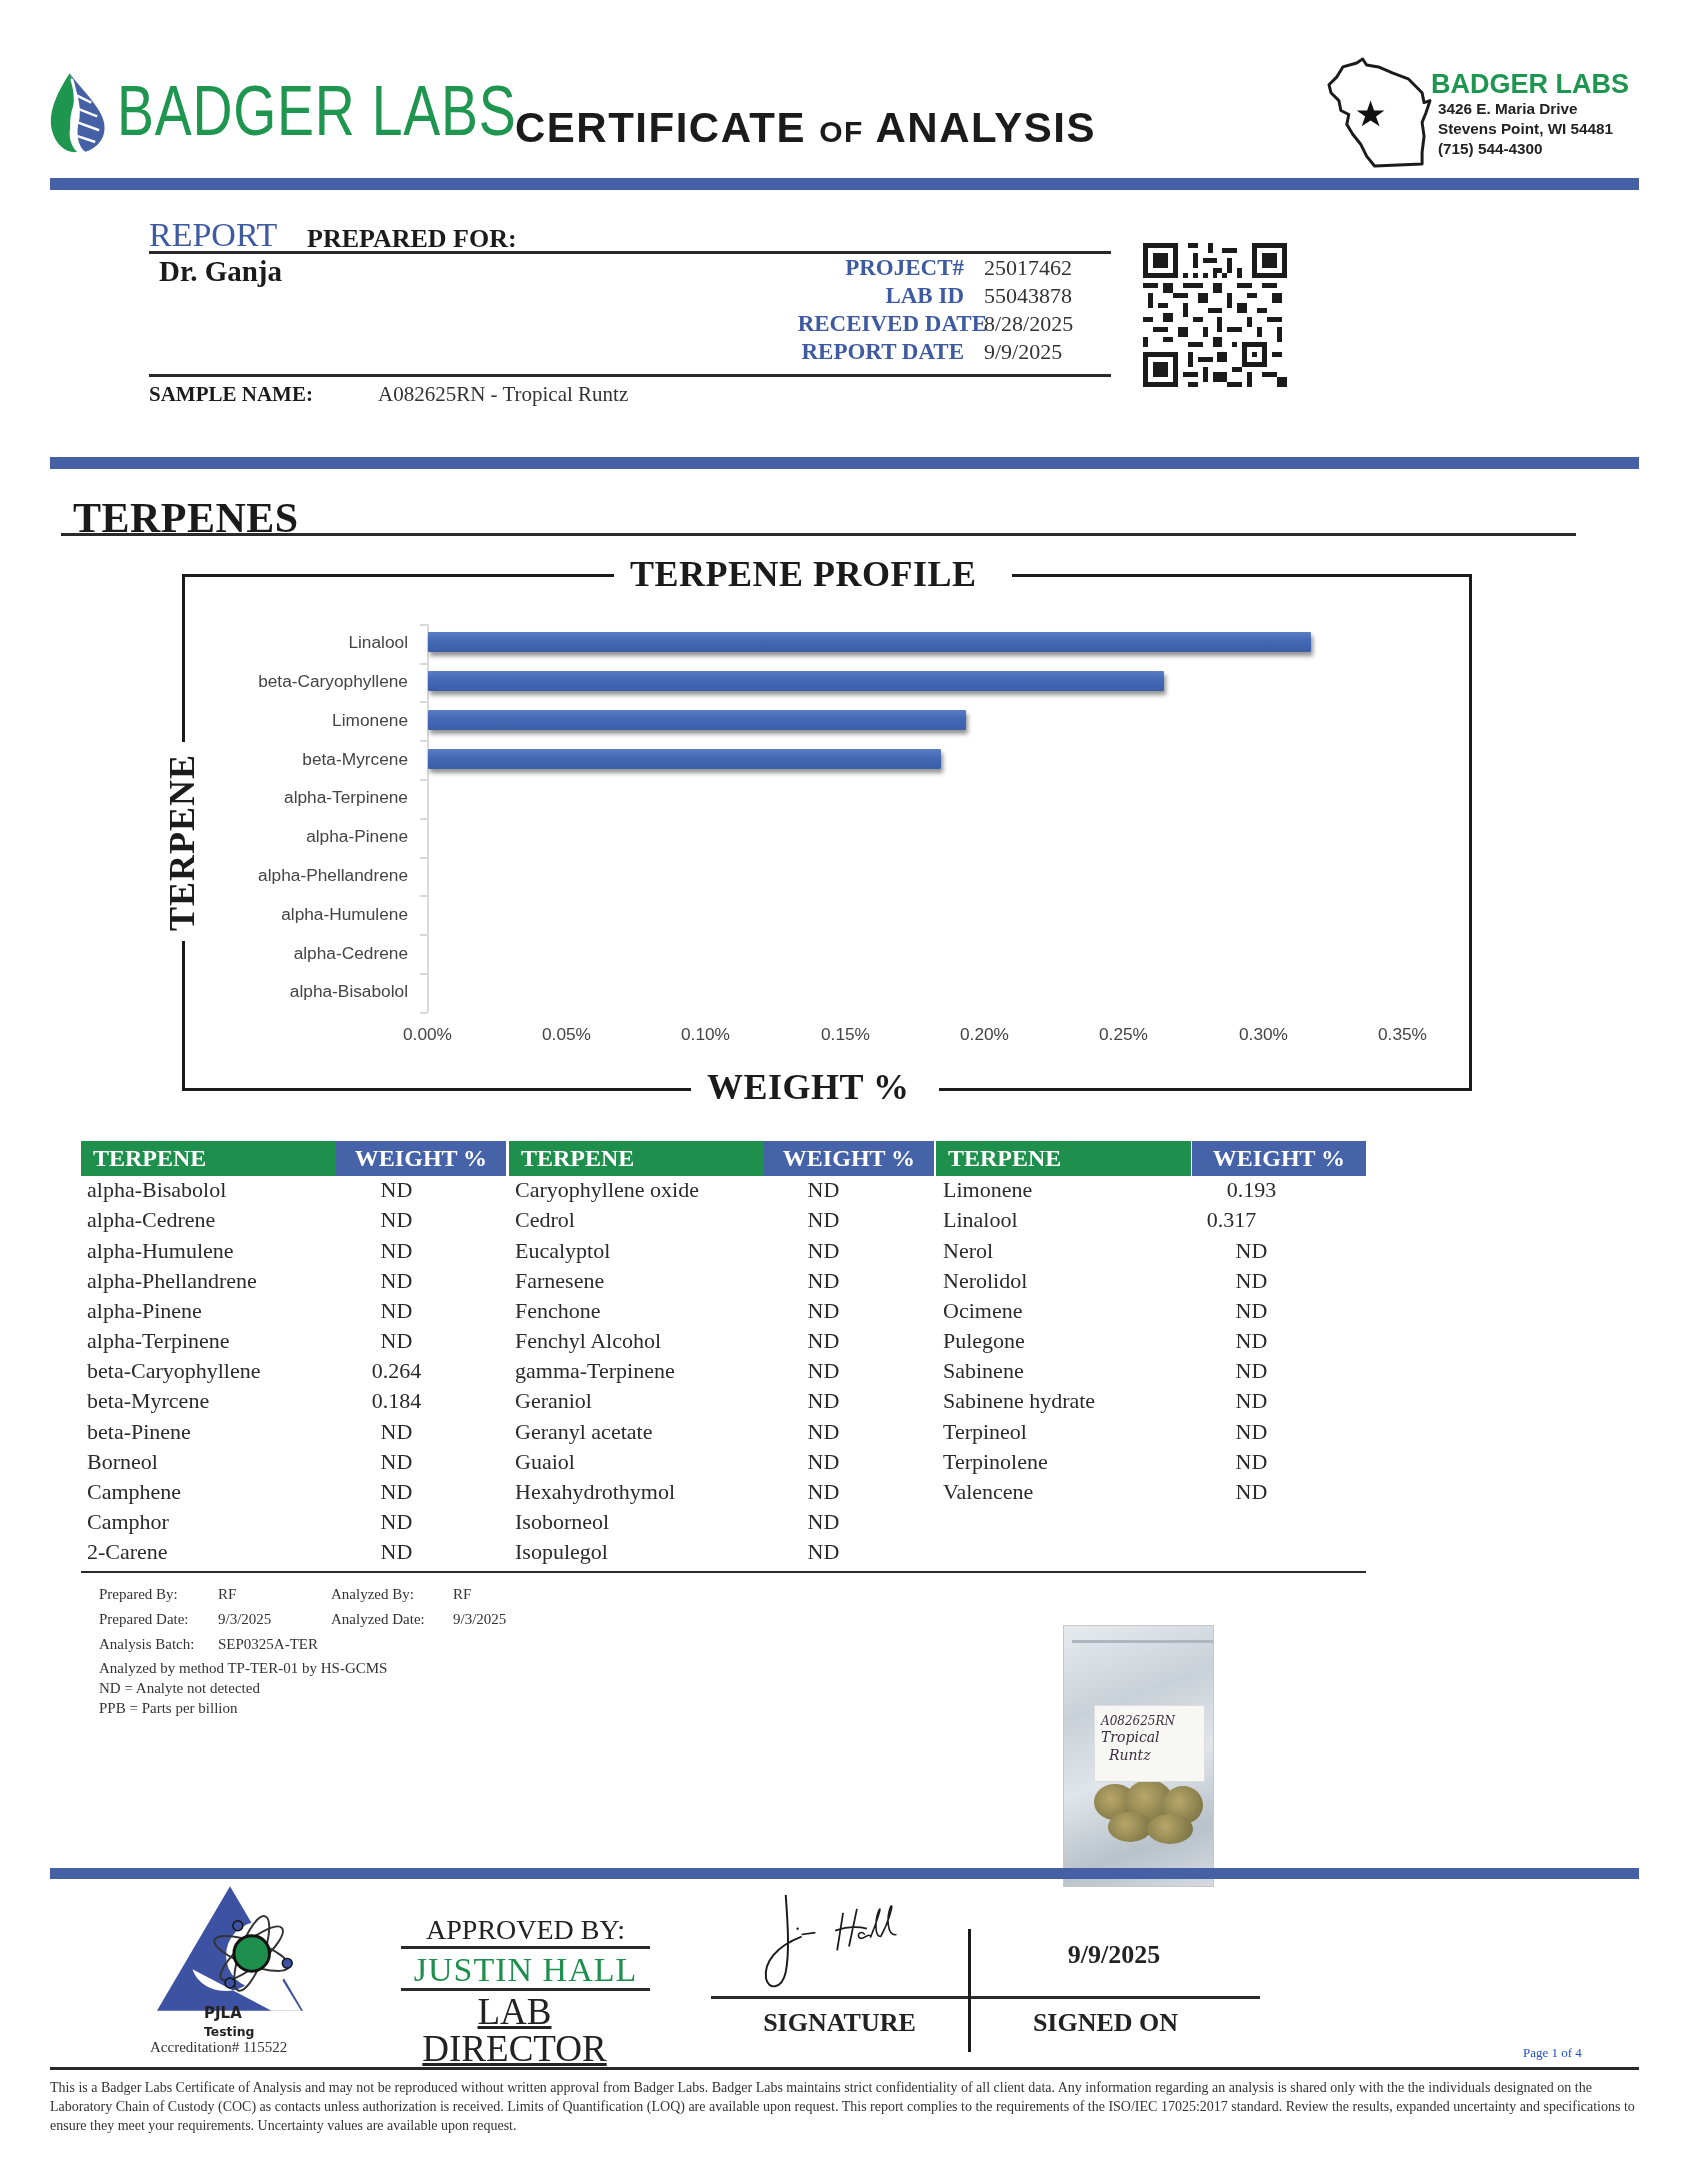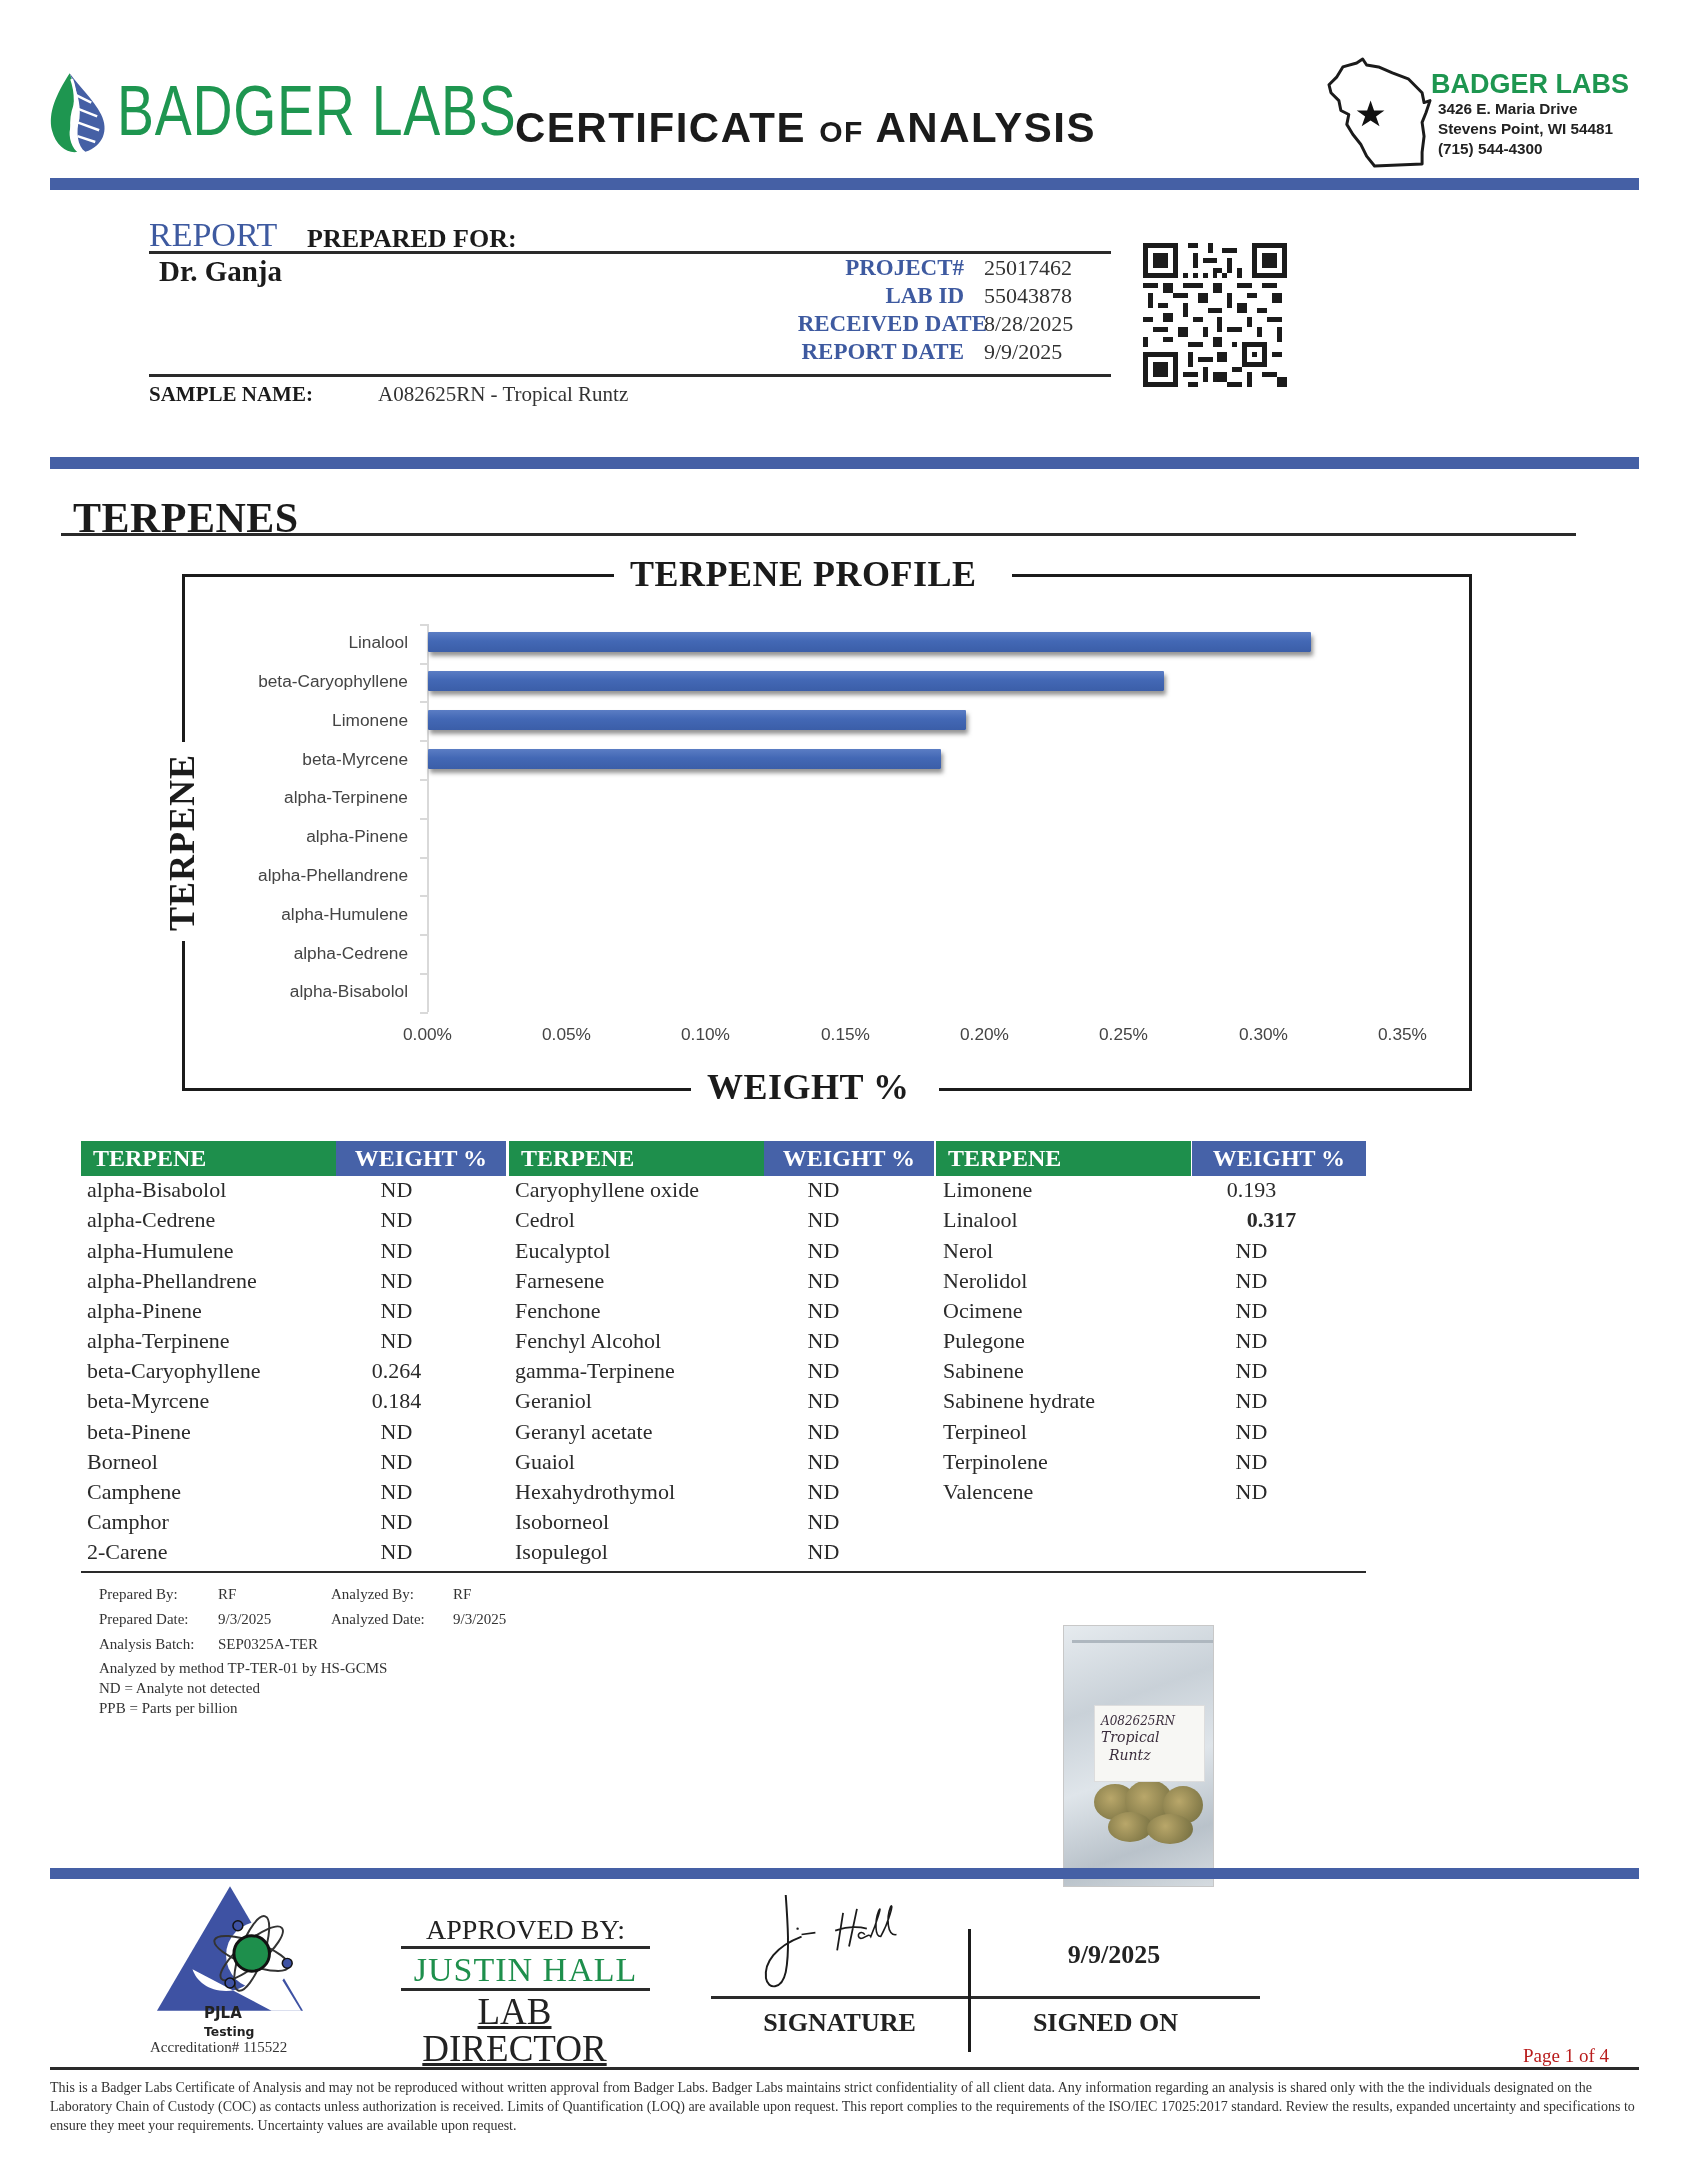--- a/index.html
+++ b/index.html
@@ -66,21 +66,21 @@
   .accred { left: 150px; top: 2040px; font-size: 15px; color: #333; line-height: 1; }
 
   .approved-by { left: 401px; top: 1916px; width: 249px; text-align: center; font-size: 28px; color: #222; line-height: 1; }
   .approver-name { left: 401px; top: 1953px; width: 249px; text-align: center; font-size: 34px; color: #1e8f4c; line-height: 1; letter-spacing: 1px; }
   .approver-title { left: 390px; top: 1993px; width: 249px; text-align: center; font-size: 37px; color: #222; line-height: 1; text-decoration: underline; }
 
   .sig-svg { left: 762px; top: 1893px; width: 178px; height: 99px; }
   .sign-date { left: 990px; top: 1942px; width: 248px; text-align: center; font-size: 26px; font-weight: 700; color: #222; line-height: 1; }
   .sig-caption { font-size: 26px; font-weight: 700; color: #222; line-height: 1; text-align: center; }
 
-  .page-num { left: 1523px; top: 2046px; font-size: 19px; color: #b91c1c; line-height: 1; }
+  .page-num { left: 1523px; top: 2046px; font-size: 13px; color: #1d4ed8; line-height: 1; }
   .disclaimer { left: 50px; top: 2078px; width: 1589px; font-size: 14px; color: #333; line-height: 19px; }
 </style>
 </head>
 <body>
 
 <svg class="abs logo-leaf" viewBox="0 0 62 82">
   <path d="M22 0 C 8 22, 0 40, 4 58 C 8 74, 20 82, 30 80 C 22 66, 20 48, 26 32 C 28 20, 26 10, 22 0 Z" fill="#1e9650"></path>
   <path d="M22 0 C 32 14, 46 26, 54 42 C 62 58, 56 74, 38 80 C 30 74, 28 60, 32 46 C 34 30, 28 14, 22 0 Z" fill="#4560a5"></path>
   <path d="M24 6 C 30 22, 28 40, 24 56 C 22 66, 26 76, 32 80" stroke="#ffffff" stroke-width="3" fill="none"></path>
   <path d="M28 22 L44 30 M30 36 L50 44 M30 50 L52 58 M30 64 L48 70" stroke="#ffffff" stroke-width="2.5"></path>
@@ -316,21 +316,21 @@
     <div class="td val" style="left: 764px; top: 1451px;">ND</div>
     <div class="td" style="left: 515px; top: 1481px;">Hexahydrothymol</div>
     <div class="td val" style="left: 764px; top: 1481px;">ND</div>
     <div class="td" style="left: 515px; top: 1511px;">Isoborneol</div>
     <div class="td val" style="left: 764px; top: 1511px;">ND</div>
     <div class="td" style="left: 515px; top: 1541px;">Isopulegol</div>
     <div class="td val" style="left: 764px; top: 1541px;">ND</div>
     <div class="td" style="left: 943px; top: 1179px;">Limonene</div>
     <div class="td val" style="left: 1192px; top: 1179px;">0.193</div>
     <div class="td" style="left: 943px; top: 1209px;">Linalool</div>
-    <div class="td val" style="left: 1212px; top: 1209px; font-weight: bold;">0.317</div>
+    <div class="td val" style="left: 1172px; top: 1209px;">0.317</div>
     <div class="td" style="left: 943px; top: 1240px;">Nerol</div>
     <div class="td val" style="left: 1192px; top: 1240px;">ND</div>
     <div class="td" style="left: 943px; top: 1270px;">Nerolidol</div>
     <div class="td val" style="left: 1192px; top: 1270px;">ND</div>
     <div class="td" style="left: 943px; top: 1300px;">Ocimene</div>
     <div class="td val" style="left: 1192px; top: 1300px;">ND</div>
     <div class="td" style="left: 943px; top: 1330px;">Pulegone</div>
     <div class="td val" style="left: 1192px; top: 1330px;">ND</div>
     <div class="td" style="left: 943px; top: 1360px;">Sabinene</div>
     <div class="td val" style="left: 1192px; top: 1360px;">ND</div>

